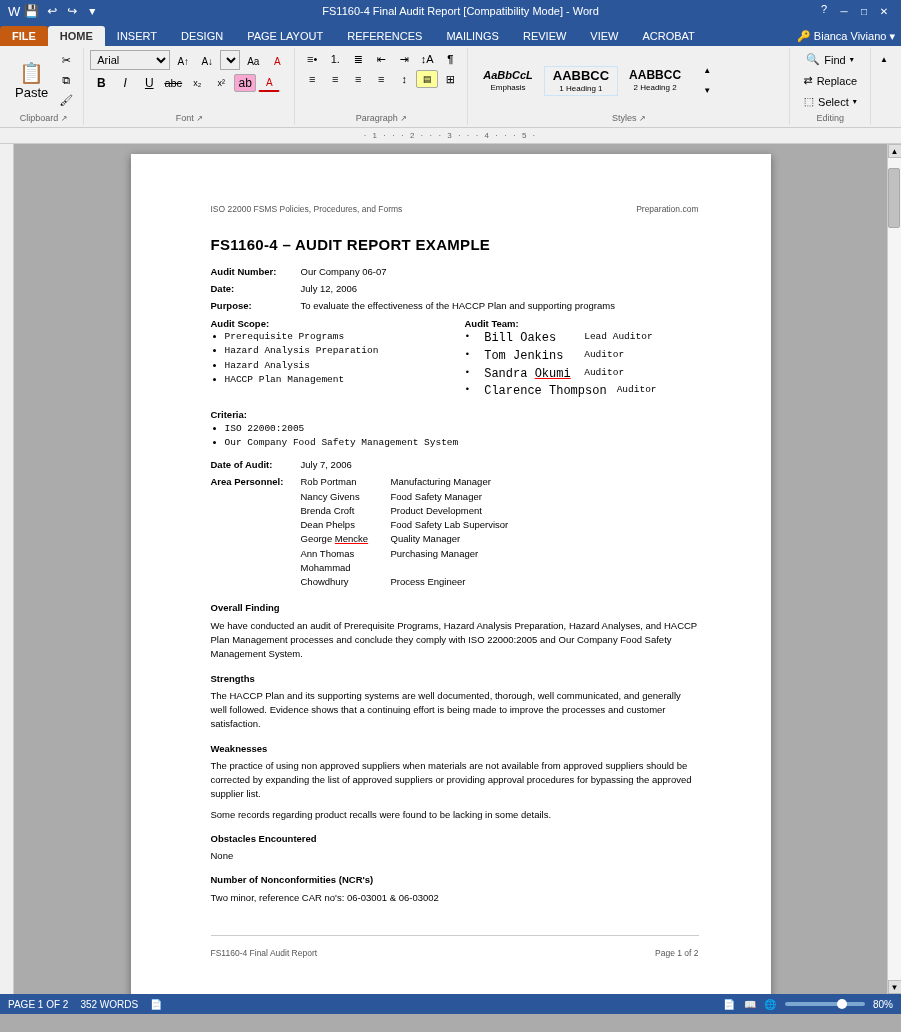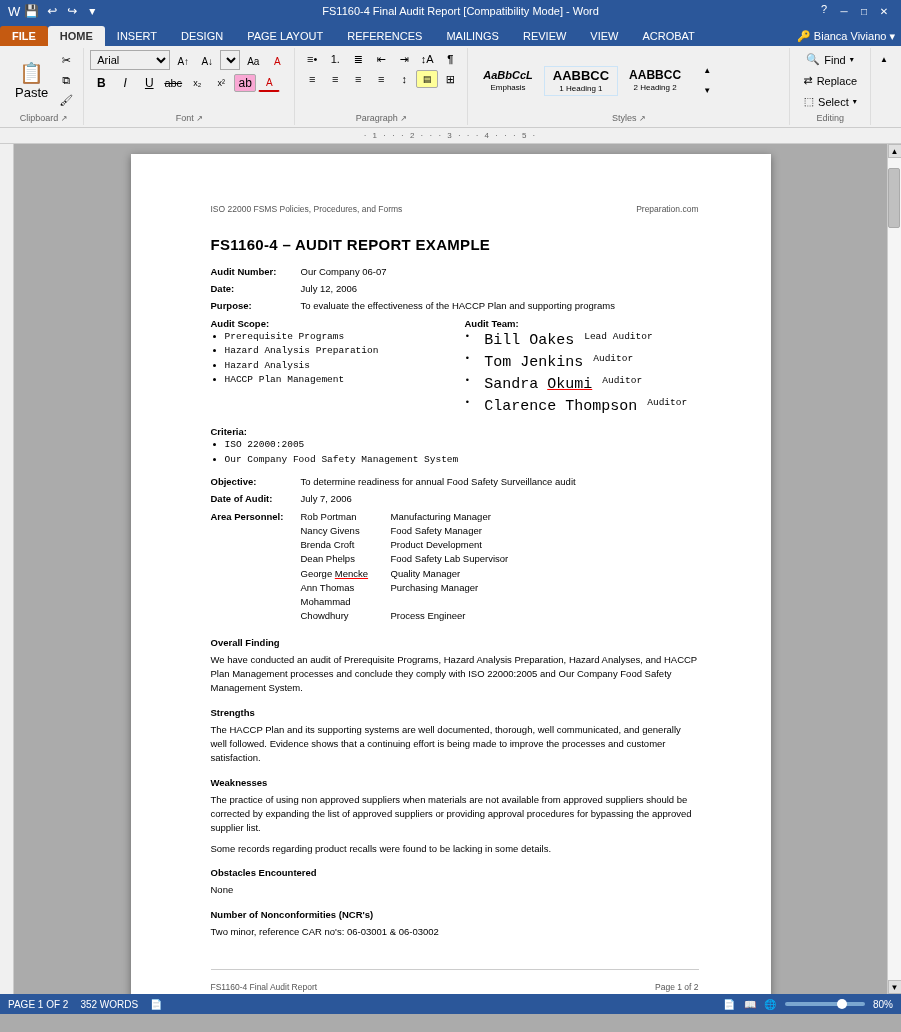--- a/index.html
+++ b/index.html
@@ -95,21 +95,21 @@
     .field-value { font-size: 9.5px; }
 
     .two-col { display: flex; gap: 20px; margin-bottom: 4px; }
     .col { flex: 1; }
 
     .section-label { font-weight: bold; font-size: 9.5px; }
     .bullet-list { margin-left: 14px; margin-bottom: 4px; font-family: Liberation Mono, monospace; }
     .bullet-list li { font-size: 9.5px; list-style-type: disc; margin-bottom: 1px; }
 
     .audit-team-row { display: flex; gap: 10px; }
-    .team-name { min-width: 90px; font-size: 15px; }
+    .team-name { min-width: 90px; font-size: 12px; }
     .team-role { font-size: 9.5px; }
 
     .section-heading { font-weight: bold; font-size: 9.5px; margin-top: 10px; margin-bottom: 4px; }
     .body-text { font-size: 9.5px; margin-bottom: 6px; line-height: 1.5; }
 
     .personnel-table { margin-left: 80px; margin-bottom: 4px; }
     .personnel-row { display: flex; gap: 10px; font-size: 9.5px; line-height: 1.5; }
     .p-name { min-width: 80px; }
     .p-role { }
 
@@ -371,24 +371,20 @@
       </div>
 
       <div class="field-row" style="flex-direction:column;margin-bottom:4px;">
         <span class="section-label">Criteria:</span>
         <ul class="bullet-list">
           <li>ISO 22000:2005</li>
           <li>Our Company Food Safety Management System</li>
         </ul>
       </div>
 
-      <div class="field-row">
-        <span class="field-label">Objective:</span>
-        <span class="field-value">To determine readiness for annual Food Safety Surveillance audit</span>
-      </div>
 
       <div class="field-row">
         <span class="field-label">Date of Audit:</span>
         <span class="field-value">July 7, 2006</span>
       </div>
 
       <div class="field-row" style="margin-bottom:2px;">
         <span class="field-label" style="min-width:90px;">Area Personnel:</span>
         <div class="personnel-table" style="margin-left:0;">
           <div class="personnel-row">

